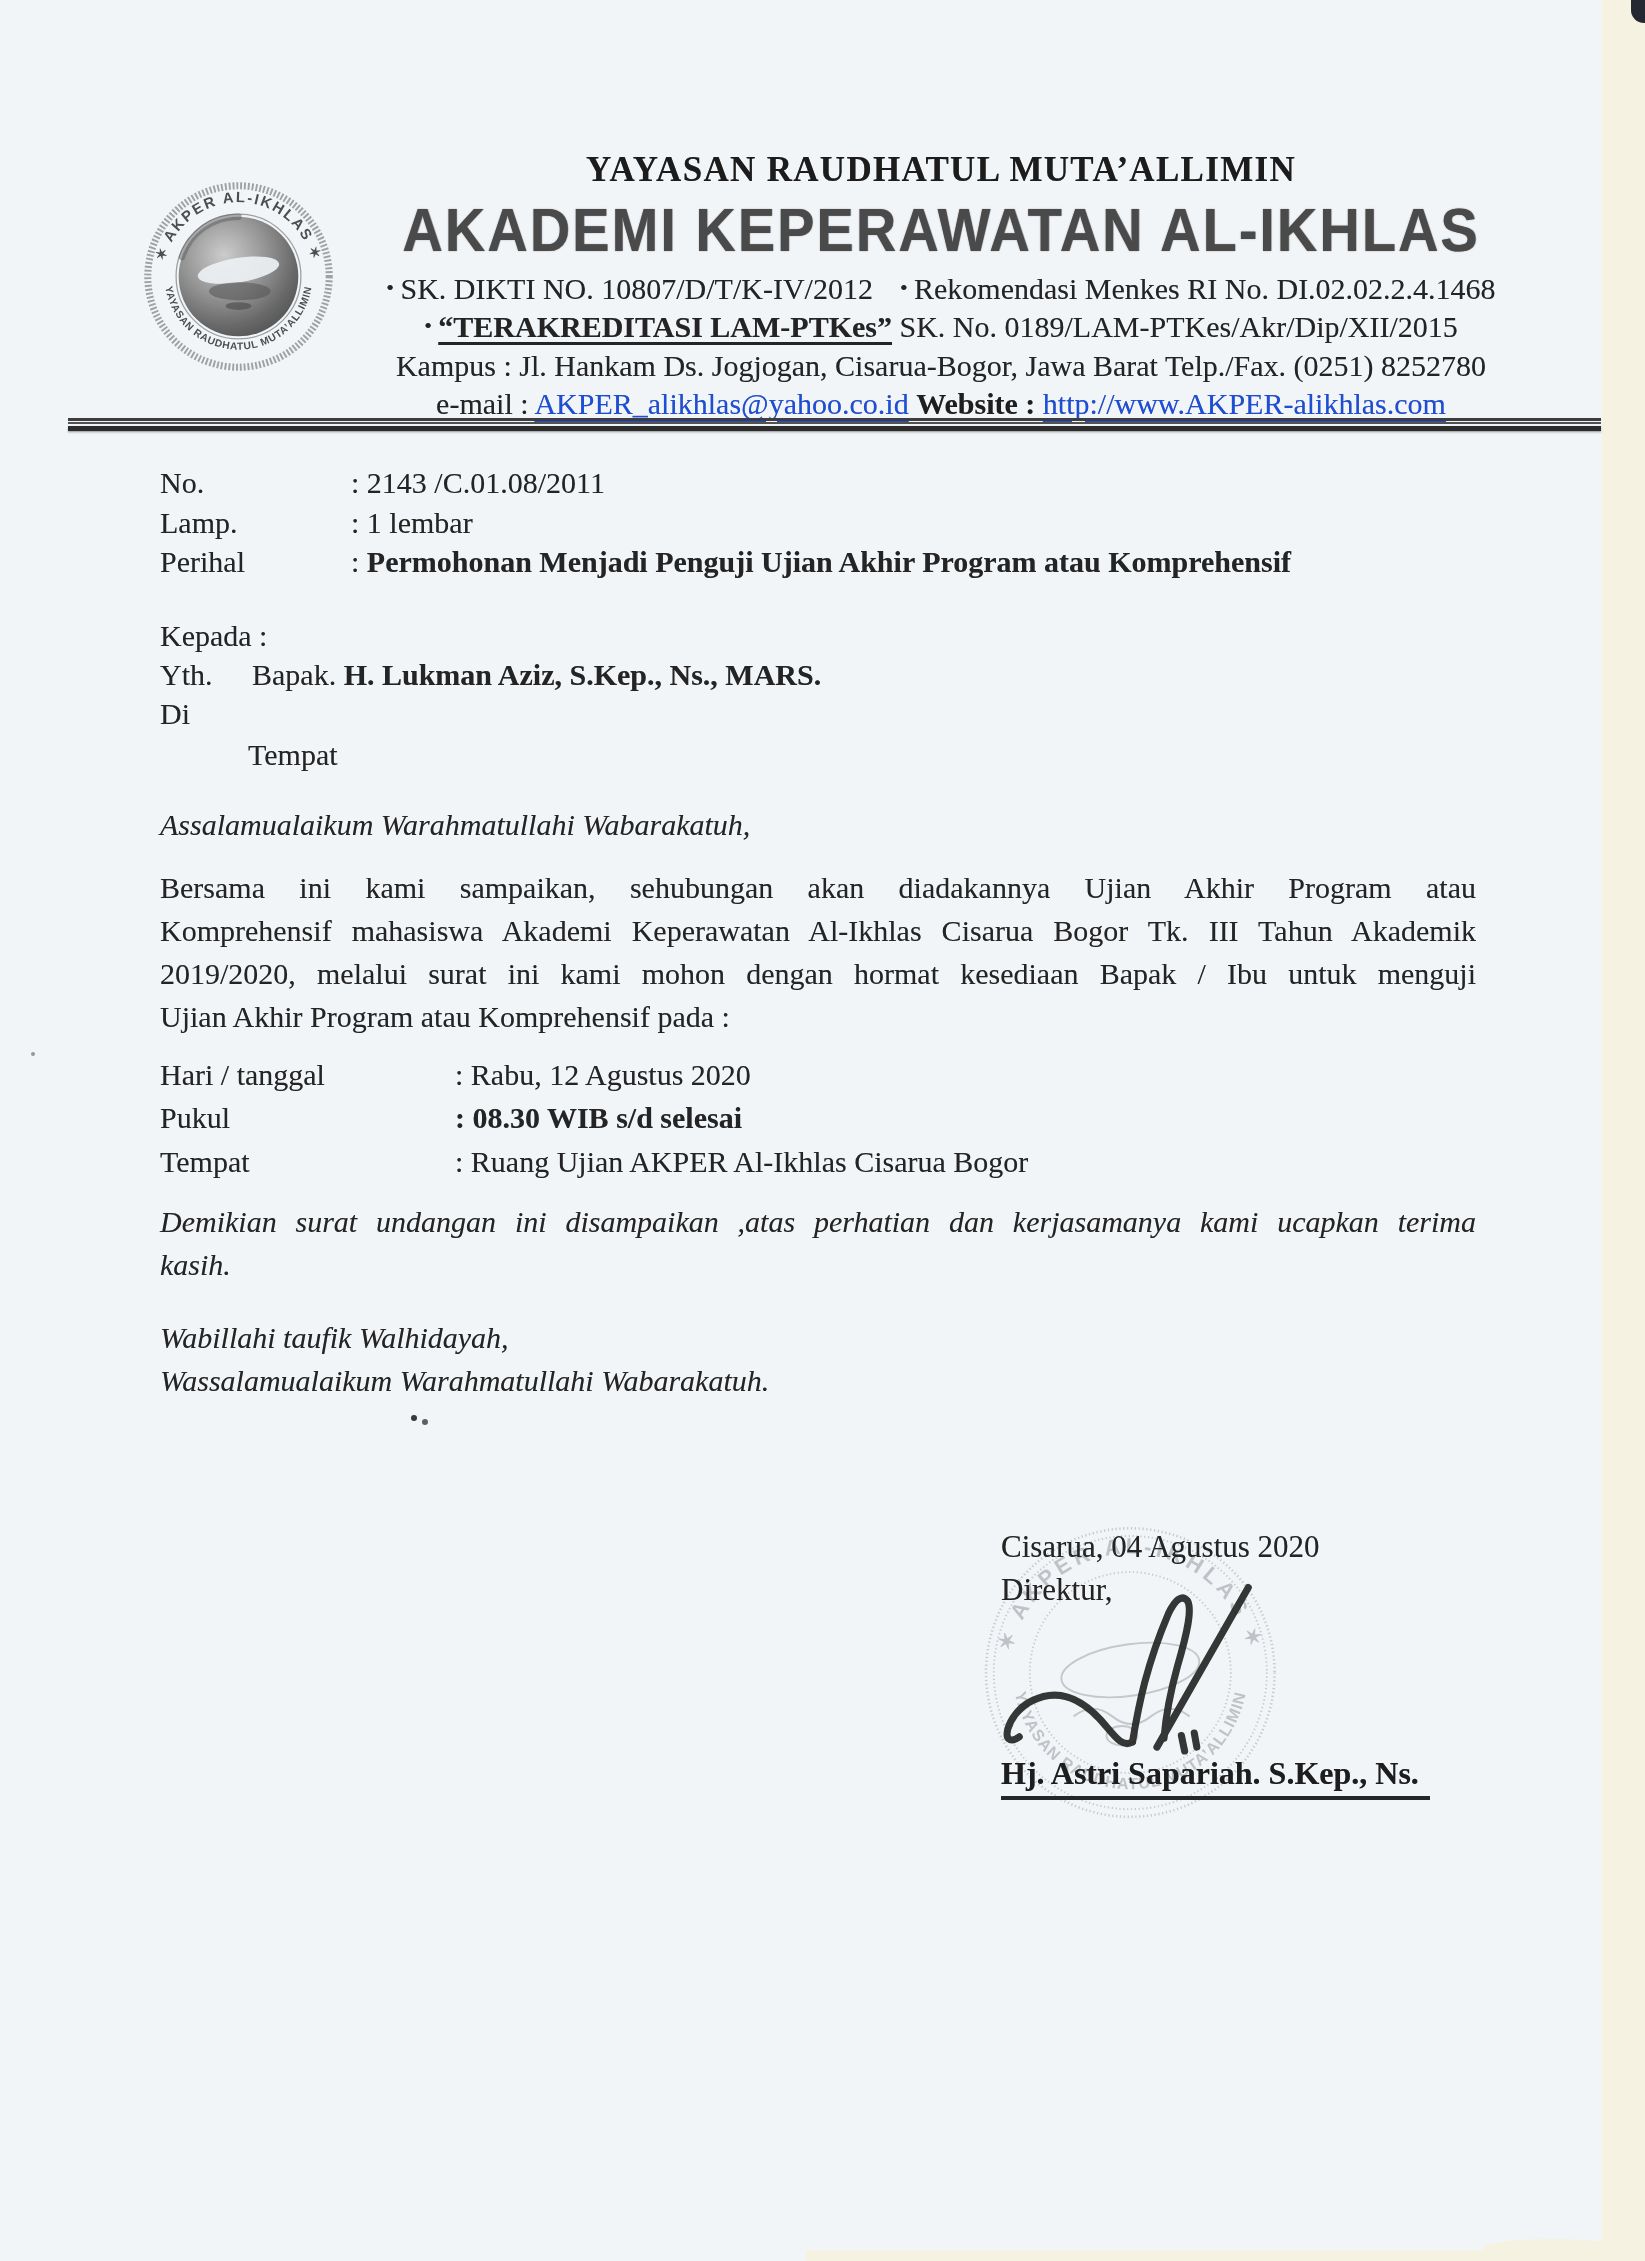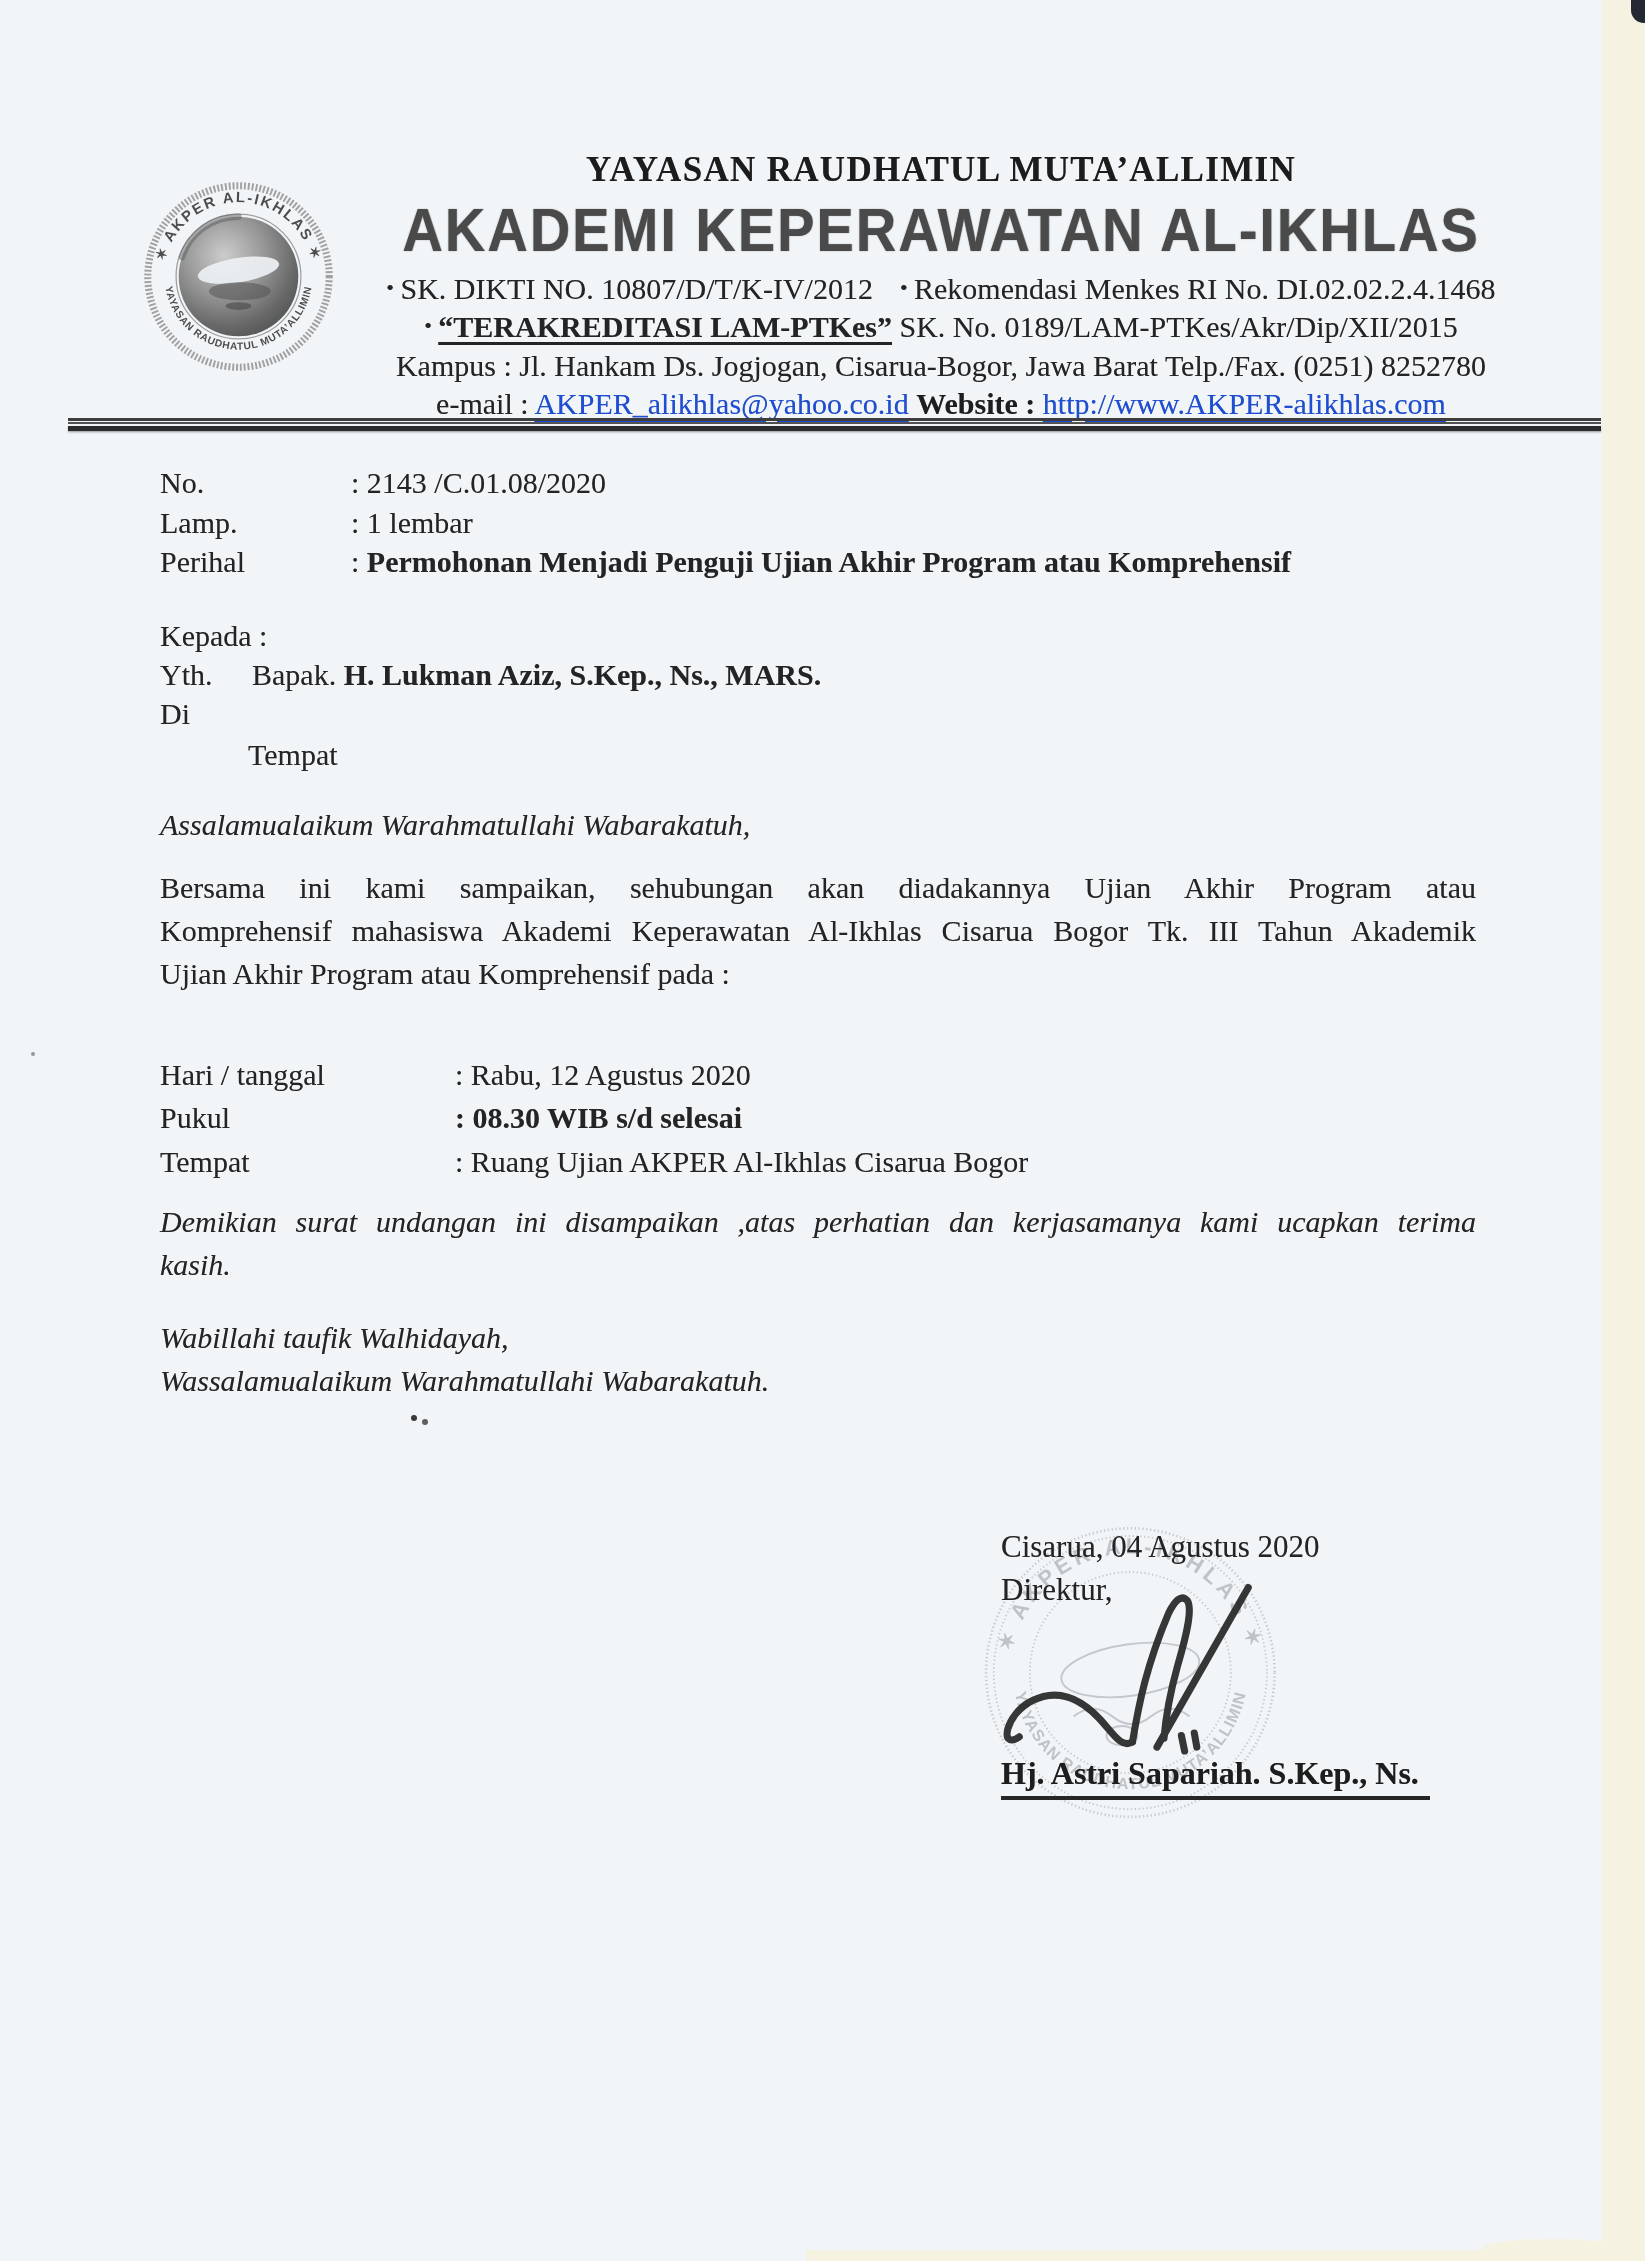--- a/index.html
+++ b/index.html
@@ -116,41 +116,42 @@
 
   <div class="rule">
     <div class="r1"></div>
       <div class="r2"></div>
       <div class="r3"></div>
       <div class="r4"></div>
       <div class="r5"></div>
   </div>
 
   <div class="abs bodytext" style="left:160px; top:465px;">
-    <span class="meta-label">No.</span><span>: 2143 /C.01.08/2020</span>
+    <span class="meta-label">No.</span><span>: 2143 /C.01.08/2011</span>
   </div>
   <div class="abs bodytext" style="left:160px; top:505px;">
     <span class="meta-label">Lamp.</span><span>: 1 lembar</span>
   </div>
   <div class="abs bodytext" style="left:160px; top:544px;">
     <span class="meta-label">Perihal</span><span>: </span><span class="u-bold">Permohonan Menjadi Penguji Ujian Akhir Program atau Komprehensif</span>
   </div>
 
   <div class="abs bodytext" style="left:160px; top:618px;">Kepada :</div>
   <div class="abs bodytext" style="left:160px; top:657px;">
     <span class="yth-label">Yth.</span><span>Bapak.</span>&nbsp;<span class="u-bold">H. Lukman Aziz, S.Kep., Ns., MARS.</span>
   </div>
   <div class="abs bodytext" style="left:160px; top:696px;">Di</div>
   <div class="abs bodytext" style="left:248px; top:737px;">Tempat</div>
 
   <div class="abs bodytext italic" style="left:160px; top:807px;">Assalamualaikum Warahmatullahi Wabarakatuh,</div>
 
   <div class="abs bodytext par" style="left:160px; top:870px;">
     <div class="jline">Bersama ini kami sampaikan, sehubungan akan diadakannya Ujian Akhir Program atau</div>
     <div class="jline">Komprehensif mahasiswa Akademi Keperawatan Al-Ikhlas Cisarua Bogor Tk. III Tahun Akademik</div>
+    <div class="jline">2019/2020, melalui surat ini kami mohon dengan hormat kesediaan Bapak / Ibu untuk menguji</div>
     <div class="lline">Ujian Akhir Program atau Komprehensif pada :</div>
   </div>
 
   <div class="abs bodytext" style="left:160px; top:1057px;">
     <span class="sched-label">Hari / tanggal</span><span>: Rabu, 12 Agustus 2020</span>
   </div>
   <div class="abs bodytext" style="left:160px; top:1100px;">
     <span class="sched-label">Pukul</span><span class="u-bold">: 08.30 WIB s/d selesai</span>
   </div>
   <div class="abs bodytext" style="left:160px; top:1144px;">

